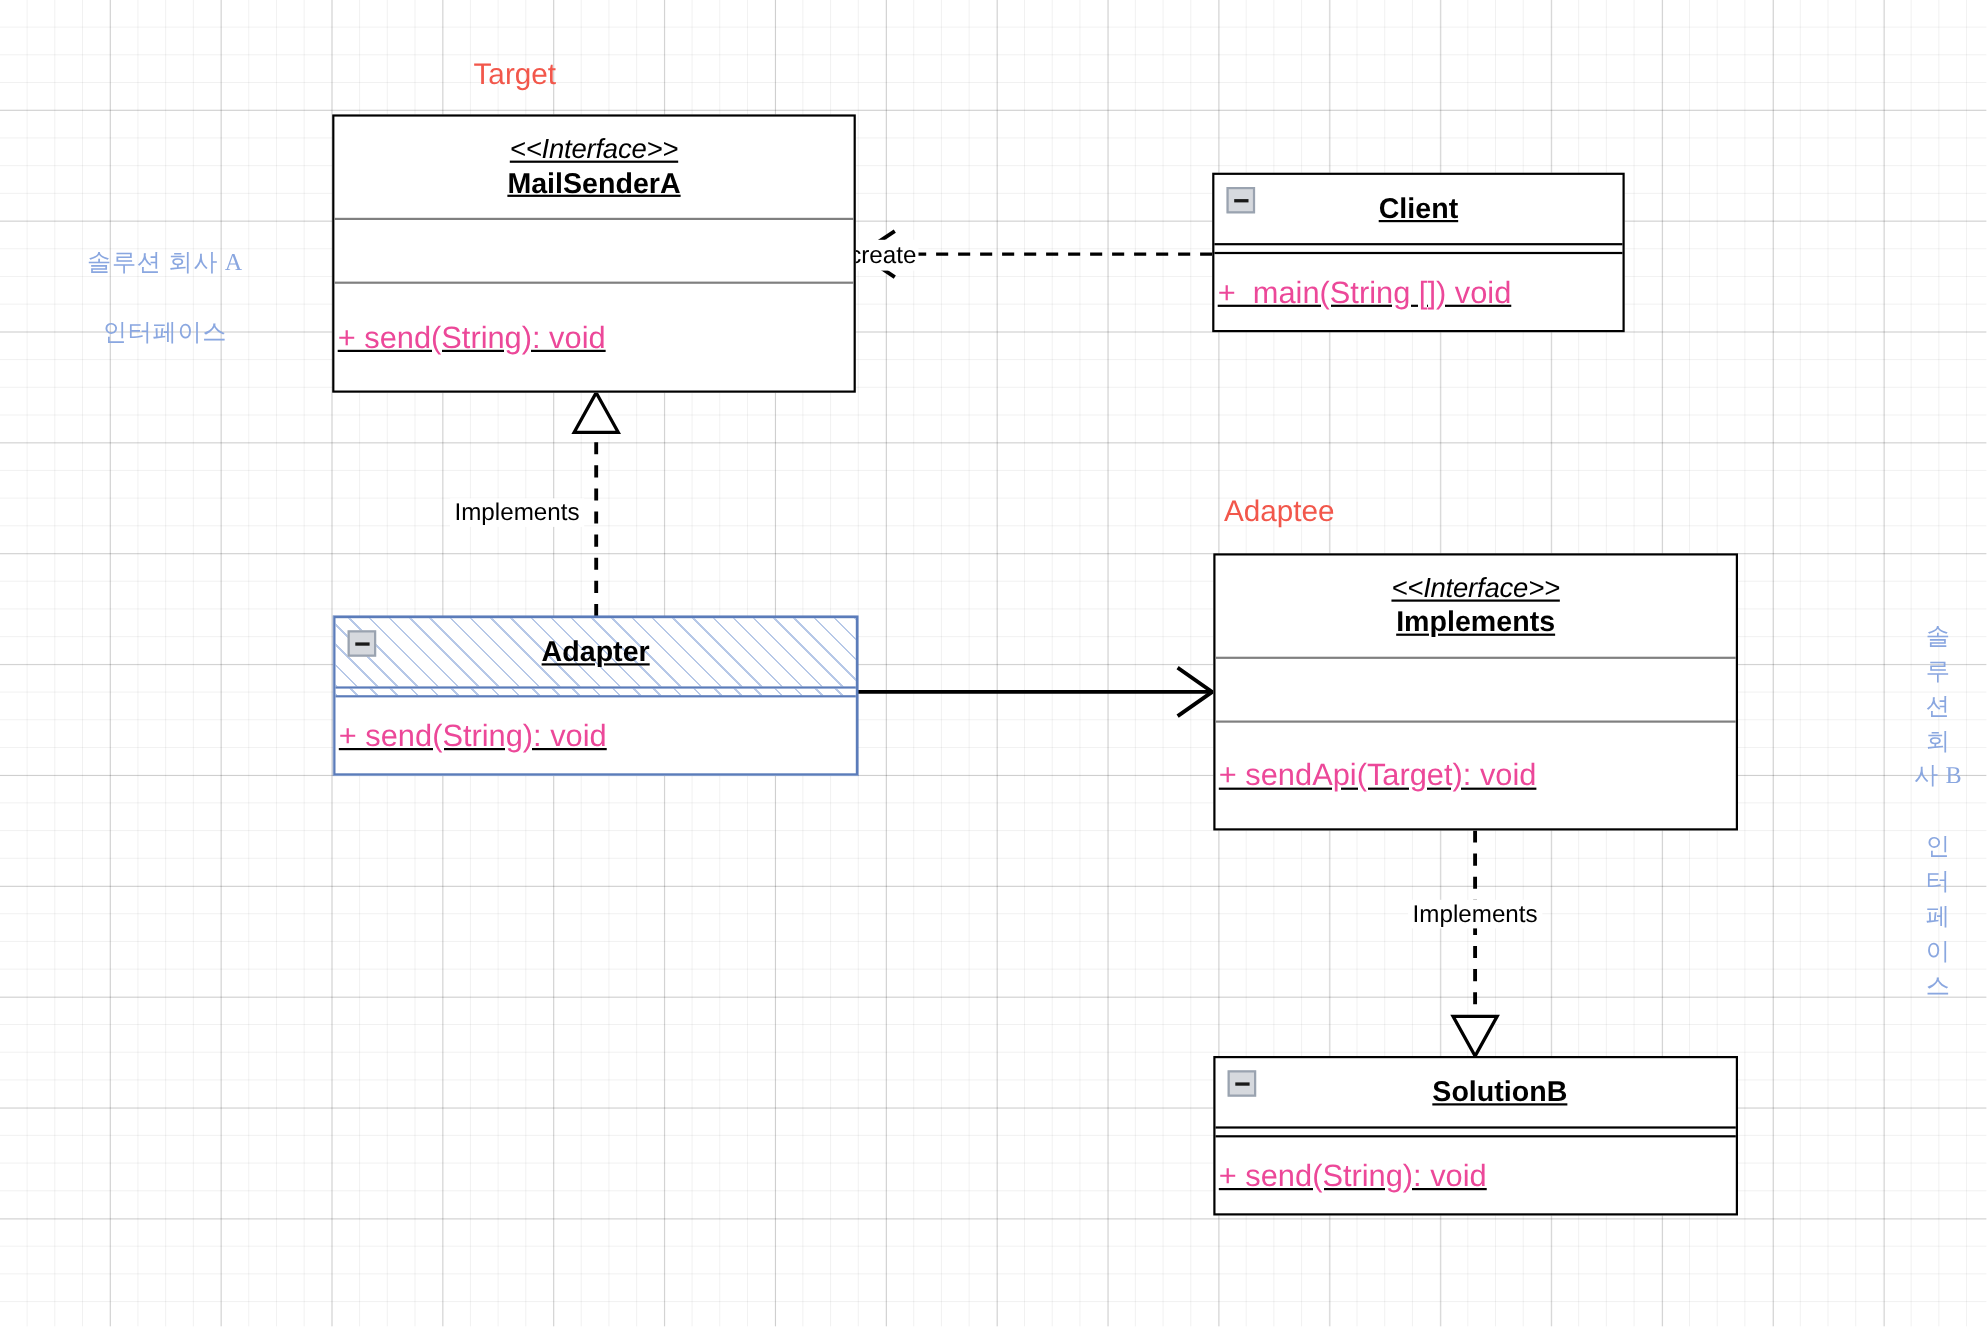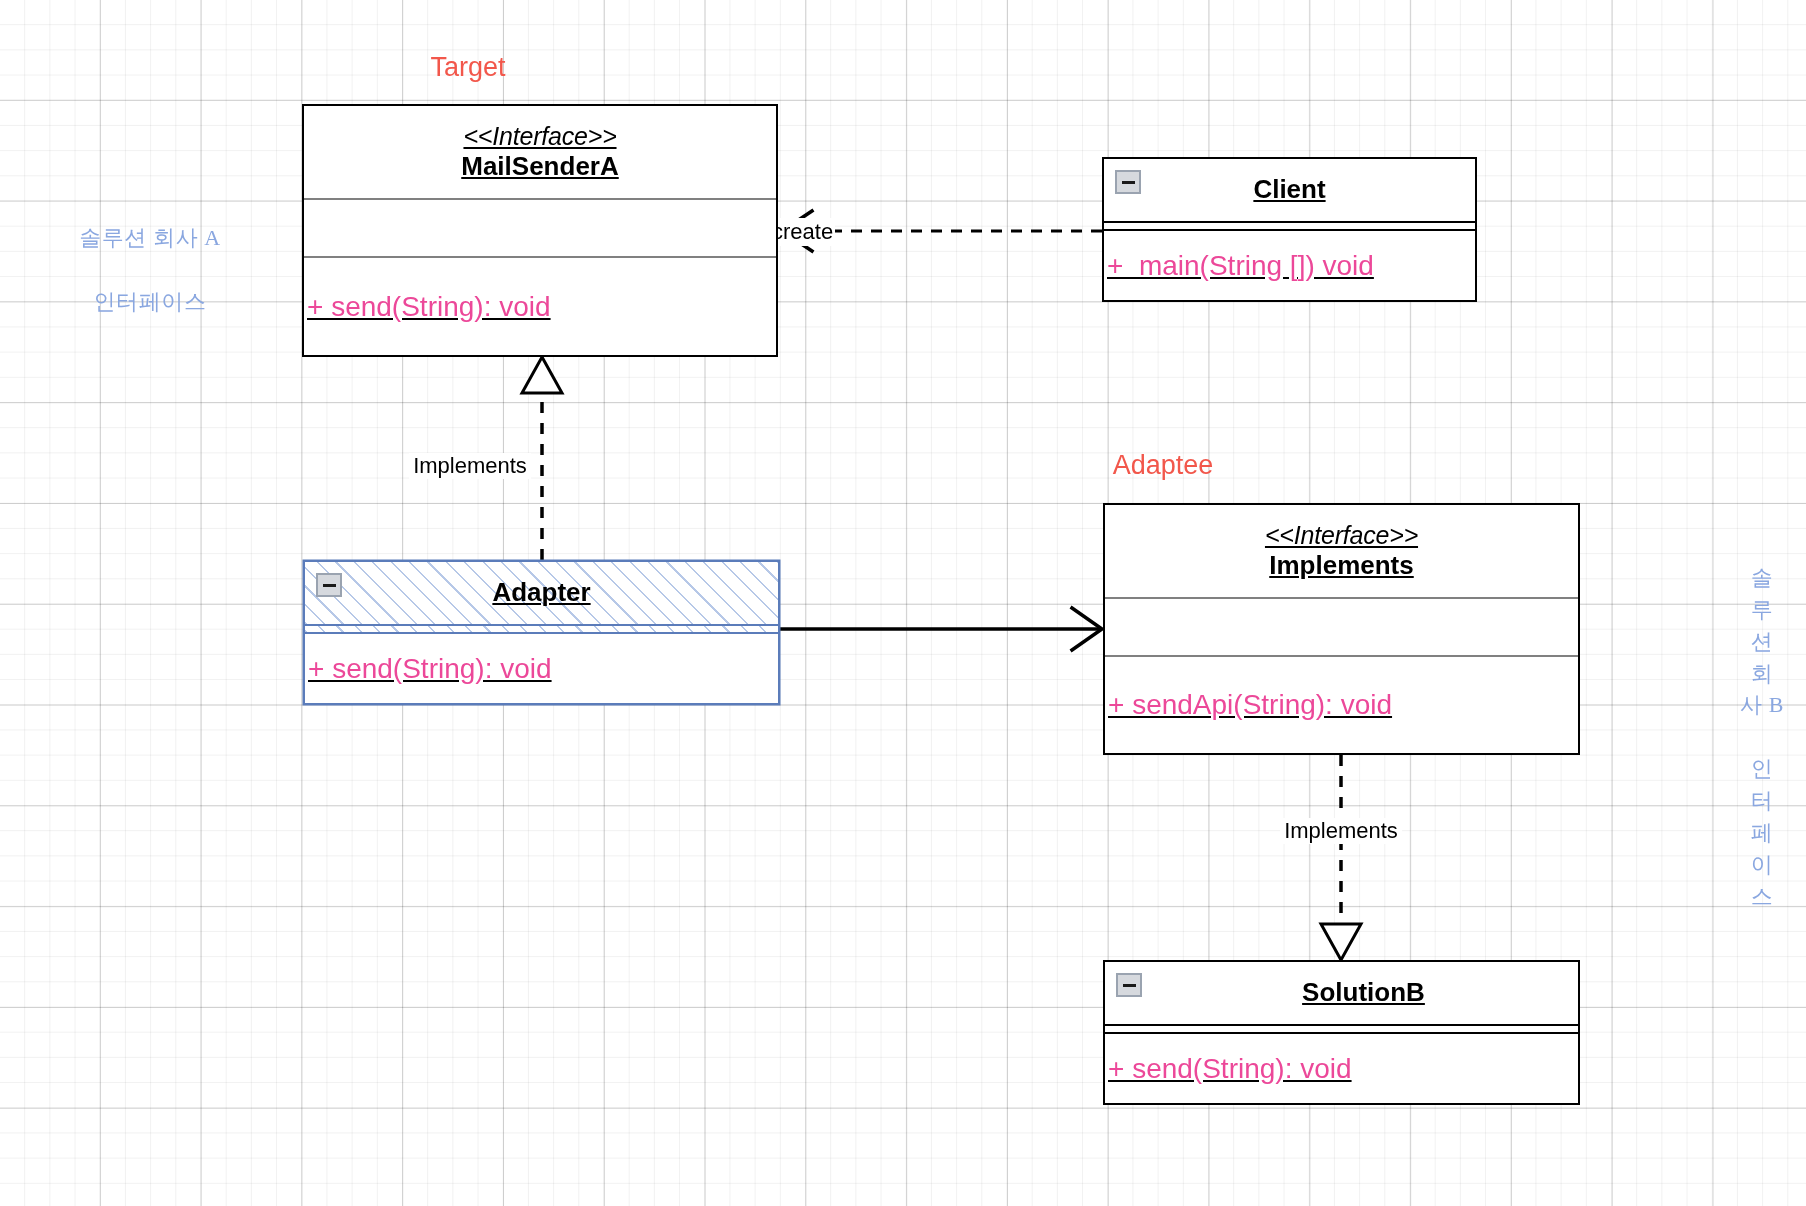--- a/index.html
+++ b/index.html
@@ -237,21 +237,21 @@
     </div>
   </div>
 
   <div class="uml-box" style="left:1103px; top:503px; width:477px; height:252px;">
     <div class="compartment comp-title" style="height:92px;">
       <div class="stereotype">&lt;&lt;Interface&gt;&gt;</div>
       <div class="classname">Implements</div>
     </div>
     <div class="compartment sep-gray" style="height:58px;"></div>
     <div class="compartment sep-gray" style="flex:1;">
-      <div class="member">+ sendApi(String): void</div>
+      <div class="member">+ sendApi(Target): void</div>
     </div>
   </div>
 
   <div class="uml-box" style="left:1103px; top:960px; width:477px; height:145px;">
     <div class="compartment comp-title" style="height:62px;padding-left:44px;">
       <span class="collapse-icon"></span>
       <div class="classname">SolutionB</div>
     </div>
     <div class="compartment sep-double" style="height:8px;"></div>
     <div class="compartment sep-double" style="flex:1;">

